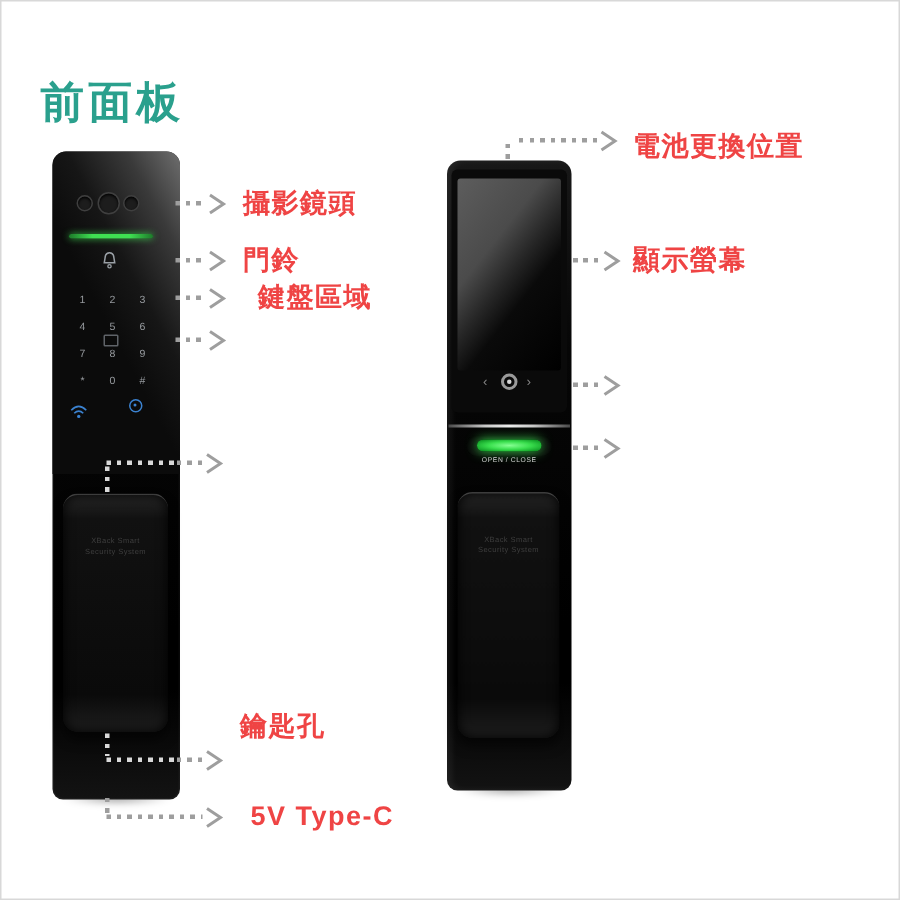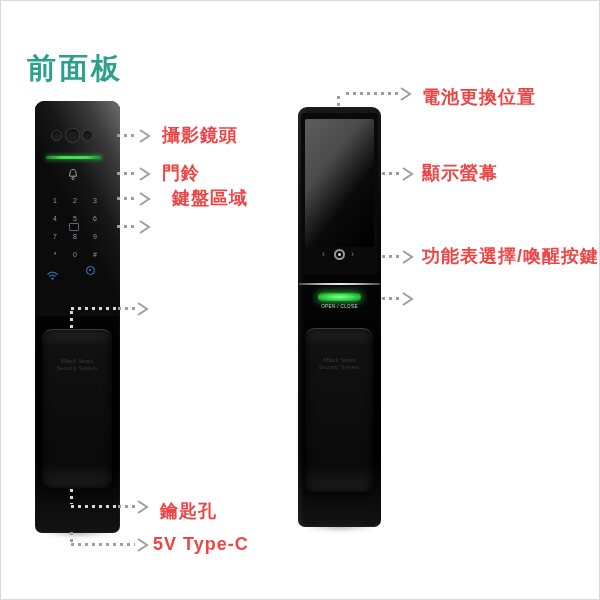--- a/index.html
+++ b/index.html
@@ -189,46 +189,45 @@
   <svg class="chev" style="left:135px;top:300px;" width="14" height="16" viewBox="0 0 14 16">
       <polyline points="2,2 11,8 2,14" fill="none" stroke="#9e9e9e" stroke-width="2"></polyline>
     </svg>
 
   <div class="dots-v white" style="left:69px;top:488px;height:15px;"></div>
   <div class="dots-h white" style="left:70px;top:504px;width:47px;"></div>
   <div class="dots-h" style="left:117px;top:504px;width:17px;"></div>
   <svg class="chev" style="left:135px;top:498px;" width="14" height="16" viewBox="0 0 14 16">
       <polyline points="2,2 11,8 2,14" fill="none" stroke="#9e9e9e" stroke-width="2"></polyline>
     </svg>
-  <div class="co-label" style="left:159px;top:500px;font-family:Liberation Serif, serif;">鑰匙孔</div>
+  <div class="co-label" style="left:159px;top:473px;font-family:Liberation Serif, serif;">鑰匙孔</div>
 
   <div class="dots-v" style="left:69px;top:531px;height:10px;"></div>
   <div class="dots-h" style="left:70px;top:542px;width:64px;"></div>
   <svg class="chev" style="left:135px;top:536px;" width="14" height="16" viewBox="0 0 14 16">
       <polyline points="2,2 11,8 2,14" fill="none" stroke="#9e9e9e" stroke-width="2"></polyline>
     </svg>
-  <div class="co-label" style="left:152px;top:533px;">5V Type-C</div>
+  <div class="co-label" style="left:166px;top:533px;">5V Type-C</div>
 
   <div class="dots-v" style="left:336px;top:95px;height:10px;"></div>
   <div class="dots-h" style="left:345px;top:91px;width:52px;"></div>
   <svg class="chev" style="left:398px;top:85px;" width="14" height="16" viewBox="0 0 14 16">
       <polyline points="2,2 11,8 2,14" fill="none" stroke="#9e9e9e" stroke-width="2"></polyline>
     </svg>
   <div class="co-label" style="left:421px;top:86px;">電池更換位置</div>
 
   <div class="dots-h" style="left:381px;top:171px;width:18px;"></div>
   <svg class="chev" style="left:400px;top:165px;" width="14" height="16" viewBox="0 0 14 16">
       <polyline points="2,2 11,8 2,14" fill="none" stroke="#9e9e9e" stroke-width="2"></polyline>
     </svg>
   <div class="co-label" style="left:421px;top:162px;">顯示螢幕</div>
 
   <div class="dots-h" style="left:381px;top:254px;width:18px;"></div>
   <svg class="chev" style="left:400px;top:248px;" width="14" height="16" viewBox="0 0 14 16">
       <polyline points="2,2 11,8 2,14" fill="none" stroke="#9e9e9e" stroke-width="2"></polyline>
     </svg>
-  <div class="co-label" style="left:421px;top:245px;">功能表選擇/喚醒按鍵</div>
 
   <div class="dots-h" style="left:381px;top:296px;width:18px;"></div>
   <svg class="chev" style="left:400px;top:290px;" width="14" height="16" viewBox="0 0 14 16">
       <polyline points="2,2 11,8 2,14" fill="none" stroke="#9e9e9e" stroke-width="2"></polyline>
     </svg>
 
 </div>
 
 </body></html>

